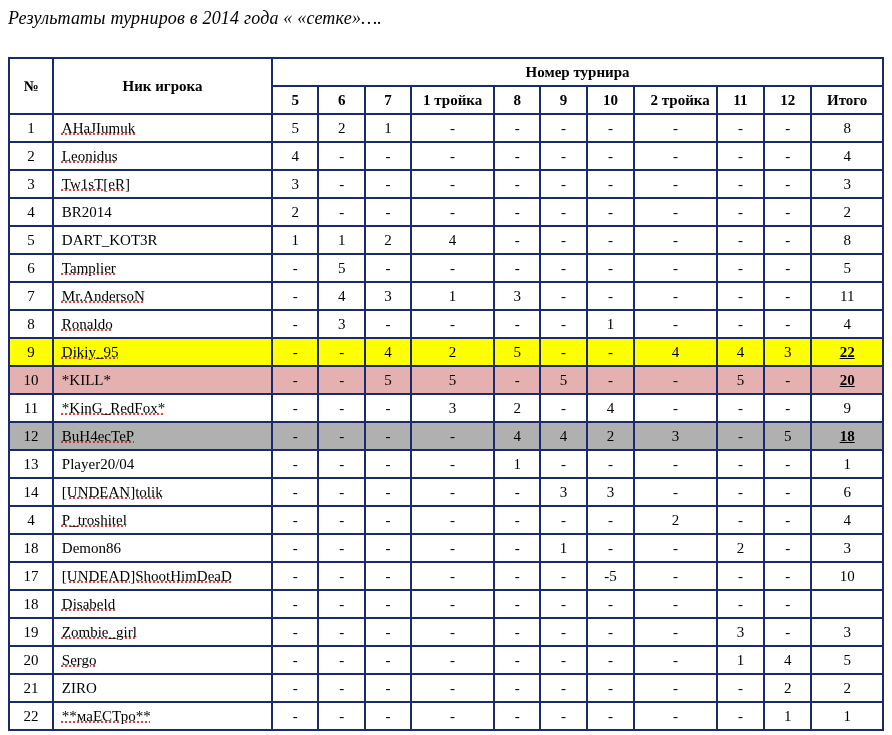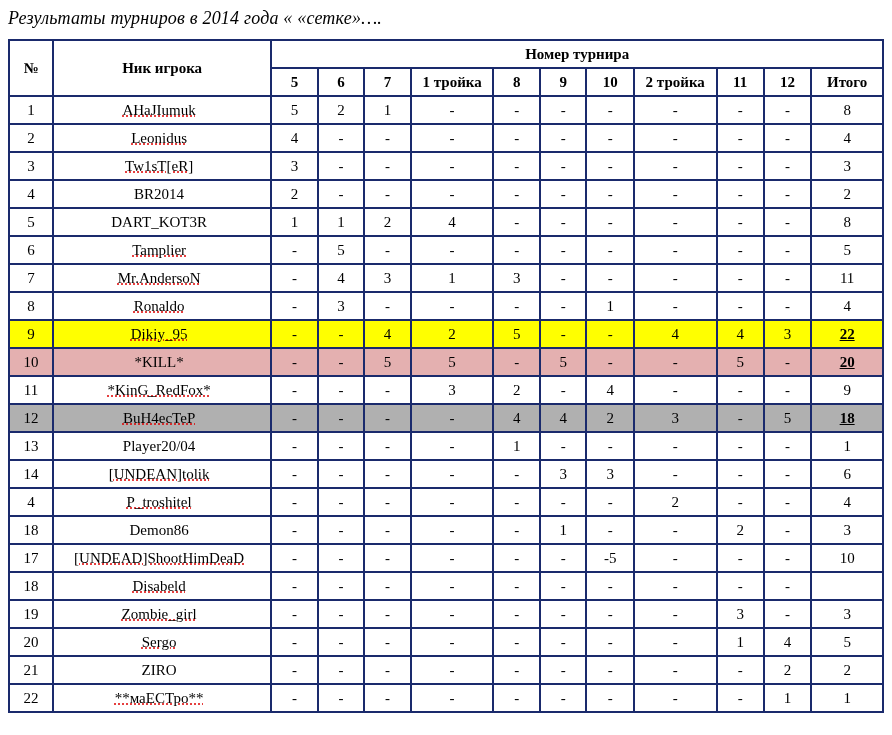--- a/index.html
+++ b/index.html
@@ -7,39 +7,39 @@
     padding: 8px;
     background: #fff;
     font-family: "Times New Roman", serif;
     color: #000;
     width: 892px;
     box-sizing: border-box;
   }
   .title {
     font-style: italic;
     font-size: 18px;
-    margin-bottom: 10px;
+    margin-bottom: 28px;
     letter-spacing: 0.2px;
   }
   table {
     border-collapse: collapse;
     width: 876px;
   }
   th, td {
     border: 2px solid #1a2a6c;
     font-size: 15px;
     padding: 4px 6px;
     text-align: center;
     vertical-align: middle;
     height: 18px;
     white-space: nowrap;
   }
   td.name {
-    text-align: center;
-    padding-left: 0;
+    text-align: left;
+    padding-left: 8px;
   }
   .hl-yellow td { background: #ffff00; }
   .hl-pink   td { background: #e4b0b0; }
   .hl-grey   td { background: #b0b0b0; }
   .bold-u { font-weight: bold; text-decoration: underline; }
   .dotted-u { text-decoration: underline dotted; text-decoration-color: #d00; }
 </style>
 </head>
 <body>
 
@@ -53,21 +53,21 @@
       <th colspan="11">Номер турнира</th>
     </tr>
     <tr id="subhead">
         <th style="width: 36px;">5</th>
         <th style="width: 36px;">6</th>
         <th style="width: 36px;">7</th>
         <th style="width: 70px;">1 тройка</th>
         <th style="width: 36px;">8</th>
         <th style="width: 36px;">9</th>
         <th style="width: 36px;">10</th>
-        <th style="width: 70px;">2 тройка</th>
+        <th style="width: 70px; text-align: right;">2 тройка</th>
         <th style="width: 36px;">11</th>
         <th style="width: 36px;">12</th>
         <th style="width: 60px; margin-left: 48px;">Итого</th>
       </tr>
   </thead>
   <tbody id="tbody">
       <tr>
         <td>1</td>
         <td class="name"><span class="dotted-u">AHaJIumuk</span></td>
         <td>5</td>

